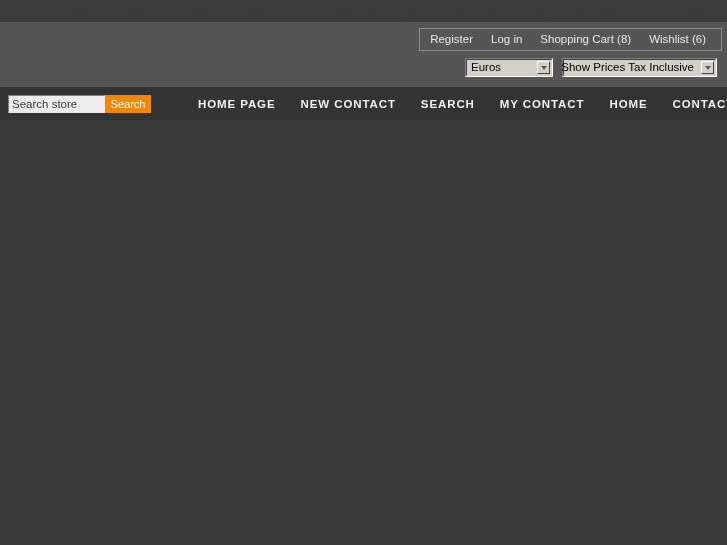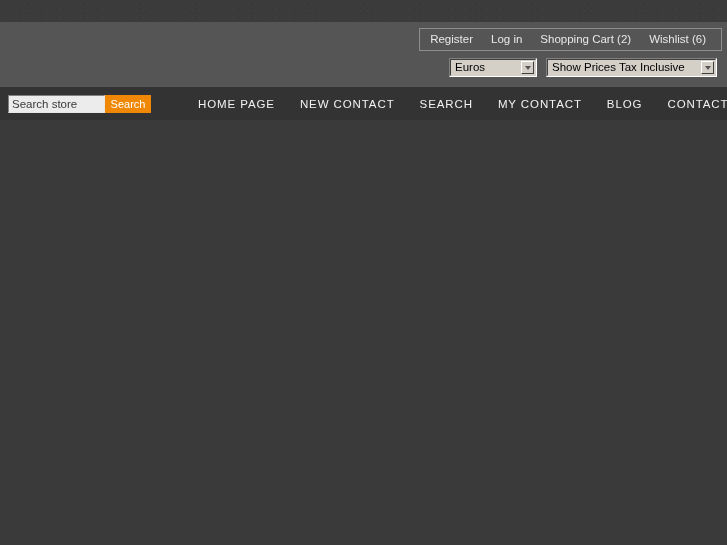--- a/index.html
+++ b/index.html
@@ -136,21 +136,21 @@
     justify-content: center;
   }
   .win-select .arrow-btn i {
     display: block;
     width: 0; height: 0;
     border-left: 3px solid transparent;
     border-right: 3px solid transparent;
     border-top: 4px solid #555555;
   }
   .select-currency { width: 88px; }
-  .select-tax { width: 171px; }
+  .select-tax { width: 155px; justify-content: flex-end; }
 
   
   .nav-bar {
     position: absolute;
     left: 0;
     top: 87px;
     width: 727px;
     height: 33px;
     background: #333333;
   }
@@ -201,21 +201,21 @@
     position: absolute;
     left: 198px;
     top: 95px;
     height: 18px;
     display: flex;
     align-items: center;
   }
   .nav-menu a {
     color: #f2f2f2;
     font-size: 11.5px;
-    font-weight: normal;
+    font-weight: bold;
     letter-spacing: 0.9px;
     text-decoration: none;
     white-space: nowrap;
     margin-right: 25px;
     cursor: pointer;
   }
   .nav-menu a:last-child { margin-right: 0; }
 
   
   .main-content {
@@ -232,21 +232,21 @@
 
 <div class="page">
 
   <div class="top-strip"></div>
 
   <div class="header-band"></div>
 
   <div class="header-links">
     <a>Register</a>
     <a>Log in</a>
-    <a>Shopping Cart (2)</a>
+    <a>Shopping Cart (8)</a>
     <a>Wishlist (6)</a>
   </div>
 
   <div class="selector-row">
 
     <div class="win-select select-currency">
       <span class="inner"></span>
       <span class="sel-text">Euros</span>
       <span class="arrow-btn">
           <i></i>
@@ -268,19 +268,19 @@
   <div class="search-wrap">
     <input class="search-input" type="text" placeholder="Search store" style="">
     <button class="search-btn">Search</button>
   </div>
 
   <div class="nav-menu">
     <a>HOME PAGE</a>
     <a>NEW CONTACT</a>
     <a>SEARCH</a>
     <a>MY CONTACT</a>
-    <a>BLOG</a>
+    <a>HOME</a>
     <a>CONTACT US</a>
   </div>
 
   <div class="main-content"></div>
 
 </div>
 
 </body></html>

